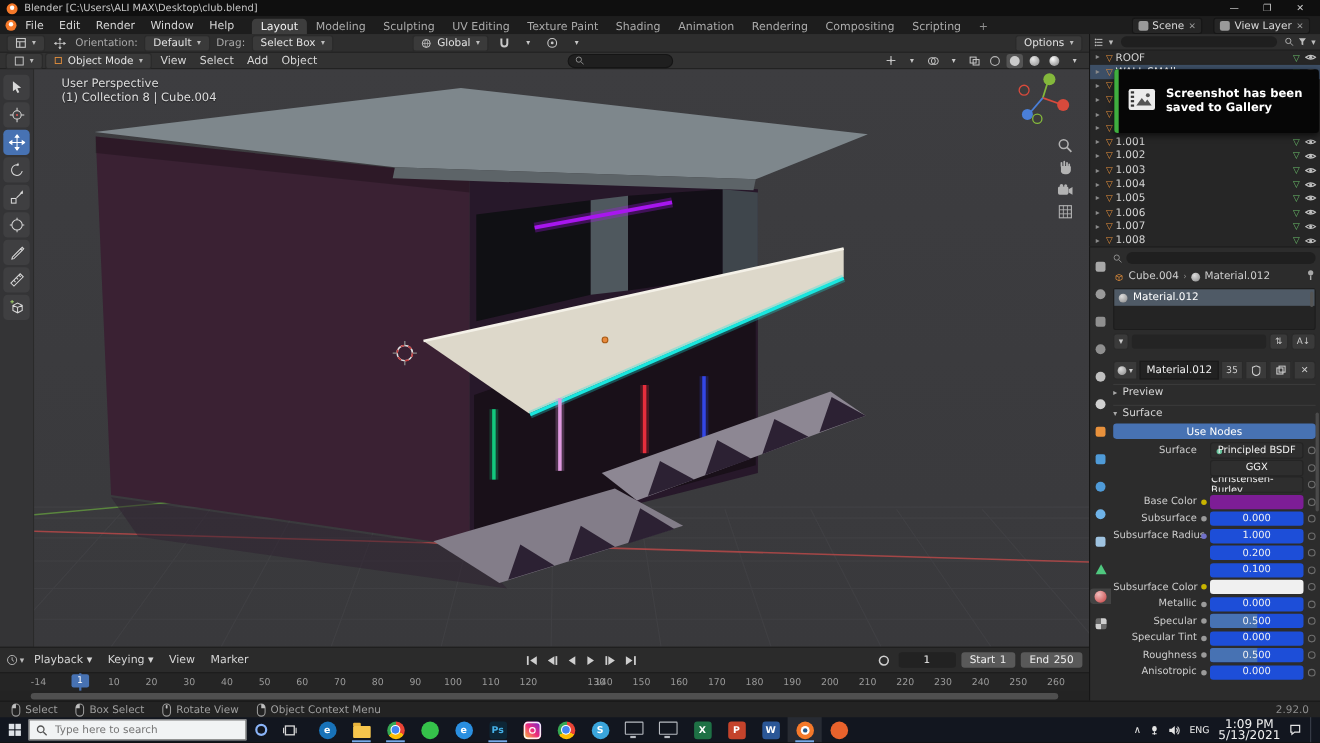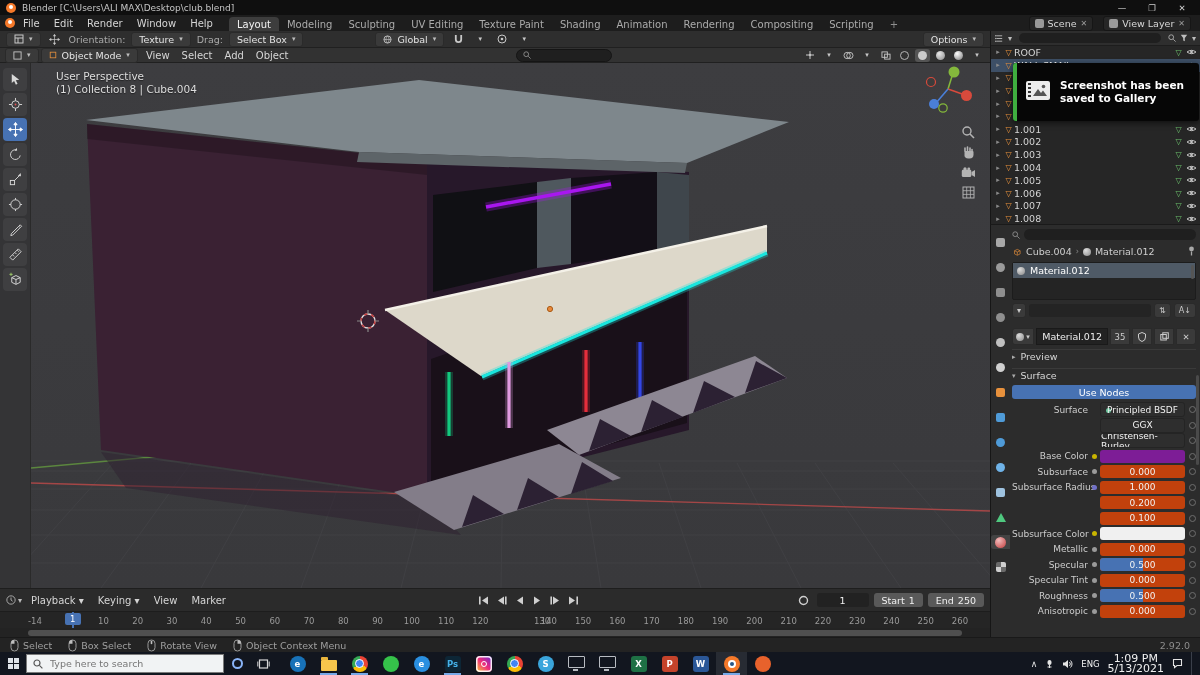--- a/index.html
+++ b/index.html
@@ -99,21 +99,21 @@
   .db-btn.last{border-radius:0 3px 3px 0;}
   .phdr{margin-top:5px;height:13px;display:flex;align-items:center;gap:5px;font-size:9.5px;color:#d6d6d6;border-top:1px solid #3a3a3a;}
   .phdr .c{font-size:7px;color:#aaa;}
   .usenodes{margin-top:3px;height:14px;background:#4772b3;border-radius:3px;display:flex;align-items:center;justify-content:center;font-size:9.5px;color:#fff;}
   #prop-rows{margin-top:4px;}
   .p-row{display:flex;align-items:center;height:13px;margin-bottom:2.5px;}
   .p-label{width:76px;text-align:right;padding-right:4px;font-size:9px;color:#cdcdcd;white-space:nowrap;flex:none;}
   .p-socket{width:5px;height:5px;border-radius:50%;margin-right:3px;flex:none;}
   .p-field{flex:1;height:13px;border-radius:3px;position:relative;overflow:hidden;}
   .f-drop{background:#2e2e2e;border:1px solid #242424;}
-  .f-num{background:#c2410c;}
+  .f-num{background:#1d4ed8;}
   .f-fill{position:absolute;left:0;top:0;bottom:0;background:#4772b3;}
   .f-text{position:absolute;left:0;right:0;top:0;bottom:0;display:flex;align-items:center;justify-content:center;font-size:9px;color:#f2f2f2;}
   .f-dot{position:absolute;left:5px;top:4.5px;width:5px;height:5px;border-radius:50%;}
   .p-dec{width:5px;height:5px;border-radius:50%;border:1px solid #6e6e6e;margin-left:4px;flex:none;}
   .pscroll{position:absolute;right:1px;top:150px;width:3px;height:90px;background:#4a4a4a;border-radius:2px;}
   
   #timeline{left:0;top:588px;width:990px;height:49px;background:#2b2b2b;border-top:1px solid #1e1e1e;box-sizing:border-box;}
   #tl-hdr{height:22px;display:flex;align-items:center;gap:2px;padding:0 6px;}
   #tl-menus{display:flex;}
   .tr-btn{width:17px;height:14px;display:flex;align-items:center;justify-content:center;}
@@ -219,21 +219,21 @@
         <span class="car">▾</span>
       </span>
     <span class="h-ic">
         <svg width="11" height="11" viewBox="0 0 16 16" stroke="#c8c8c8" fill="#c8c8c8">
           <path d="M2,8 H14 M8,2 V14" fill="none"></path>
           <path d="M8,0.5 L6.5,3 H9.5 Z M8,15.5 L6.5,13 H9.5 Z M0.5,8 L3,6.5 V9.5 Z M15.5,8 L13,6.5 V9.5 Z"></path>
         </svg>
       </span>
     <span class="lab">Orientation:</span>
     <span class="dd">
-        <span>Texture</span>
+        <span>Default</span>
         <span class="car">▾</span>
       </span>
     <span class="lab">Drag:</span>
     <span class="dd">
         <span>Select Box</span>
         <span class="car">▾</span>
       </span>
     <span style="width:60px"></span>
     <span class="dd">
         <svg width="9" height="9" viewBox="0 0 10 10">

